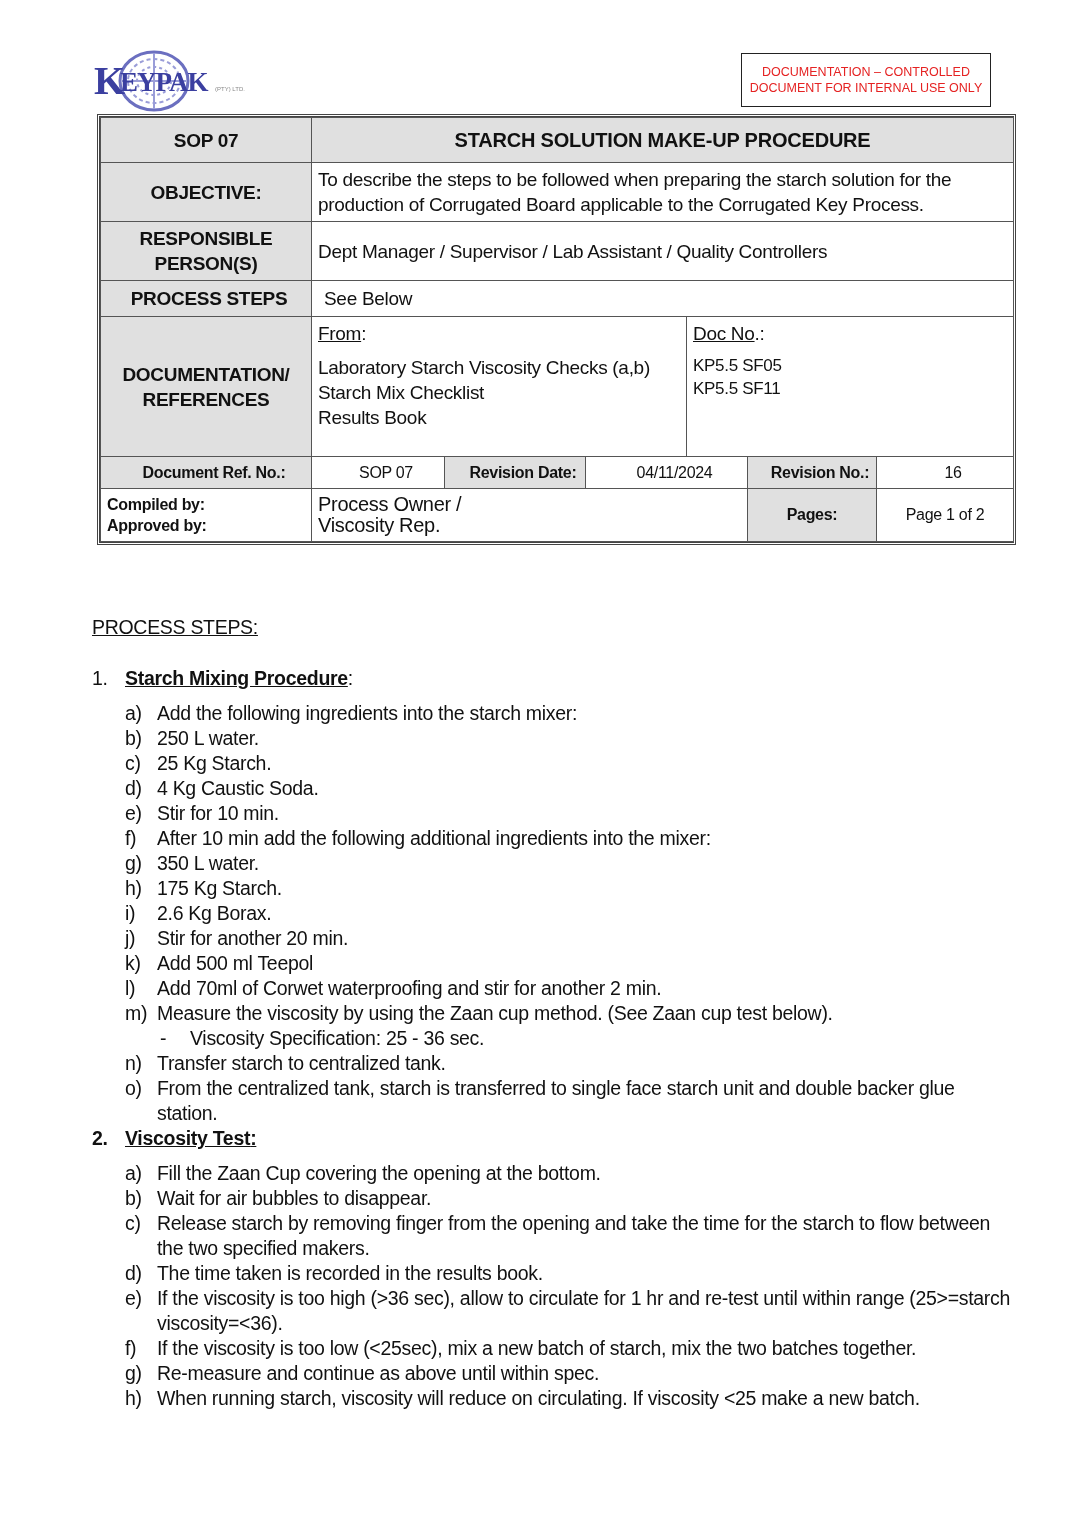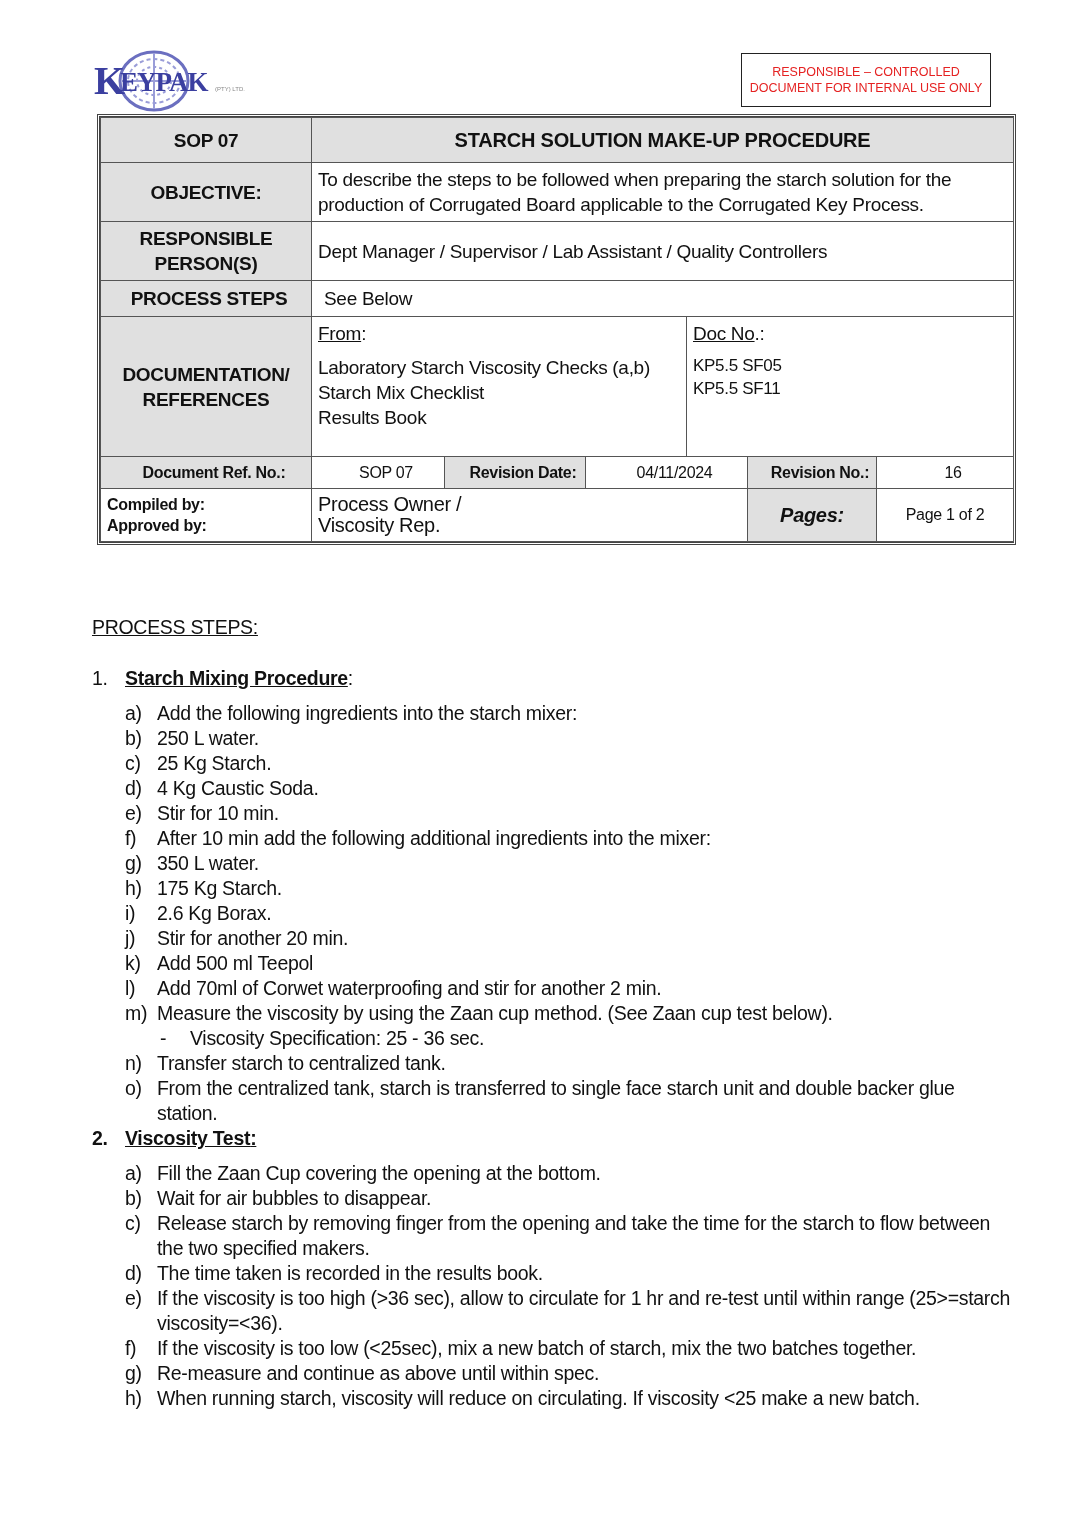--- a/index.html
+++ b/index.html
@@ -148,21 +148,21 @@
     <ellipse cx="62" cy="31" rx="17" ry="14" fill="none" stroke="#9a9dd8" stroke-width="2" stroke-dasharray="3 3"></ellipse>
     <line x1="30" y1="31" x2="94" y2="31" stroke="#9a9dd8" stroke-width="2"></line>
     <line x1="62" y1="3" x2="62" y2="59" stroke="#9a9dd8" stroke-width="2"></line>
     <text x="2" y="44" font-family="Liberation Serif, serif" font-weight="bold" font-size="40" fill="#3b3fa0">K</text>
     <text x="28" y="41" font-family="Liberation Serif, serif" font-weight="bold" font-size="27" fill="#3b3fa0" letter-spacing="-1">EYPAK</text>
     <text x="123" y="41" font-family="Liberation Sans, sans-serif" font-size="6" fill="#888">(PTY) LTD.</text>
   </svg>
 </div>
 
 <div class="conf-box">
-  <div>RESPONSIBLE – CONTROLLED</div>
+  <div>DOCUMENTATION – CONTROLLED</div>
   <div>DOCUMENT FOR INTERNAL USE ONLY</div>
 </div>
 
 <div class="sop-table">
   <table>
     <colgroup>
       <col style="width:211px">
       <col style="width:133px">
       <col style="width:141px">
       <col style="width:101px">
@@ -223,21 +223,21 @@
     </tr>
     <tr class="r-comp small">
       <td class="plain-bold">
         <div>Compiled by:</div>
         <div>Approved by:</div>
       </td>
       <td class="plain" colspan="4">
         <div>Process Owner /</div>
         <div>Viscosity Rep.</div>
       </td>
-      <td class="lbl" style="font-size:20px;font-style:italic;">Pages:</td>
+      <td class="lbl" style="font-size:16px;">Pages:</td>
       <td style="text-align:center;">Page 1 of 2</td>
     </tr>
   </tbody>
     </table>
 </div>
 
 <div class="steps-heading">PROCESS STEPS:</div>
 
 <div class="section sec1">
   <div class="sec-title">

